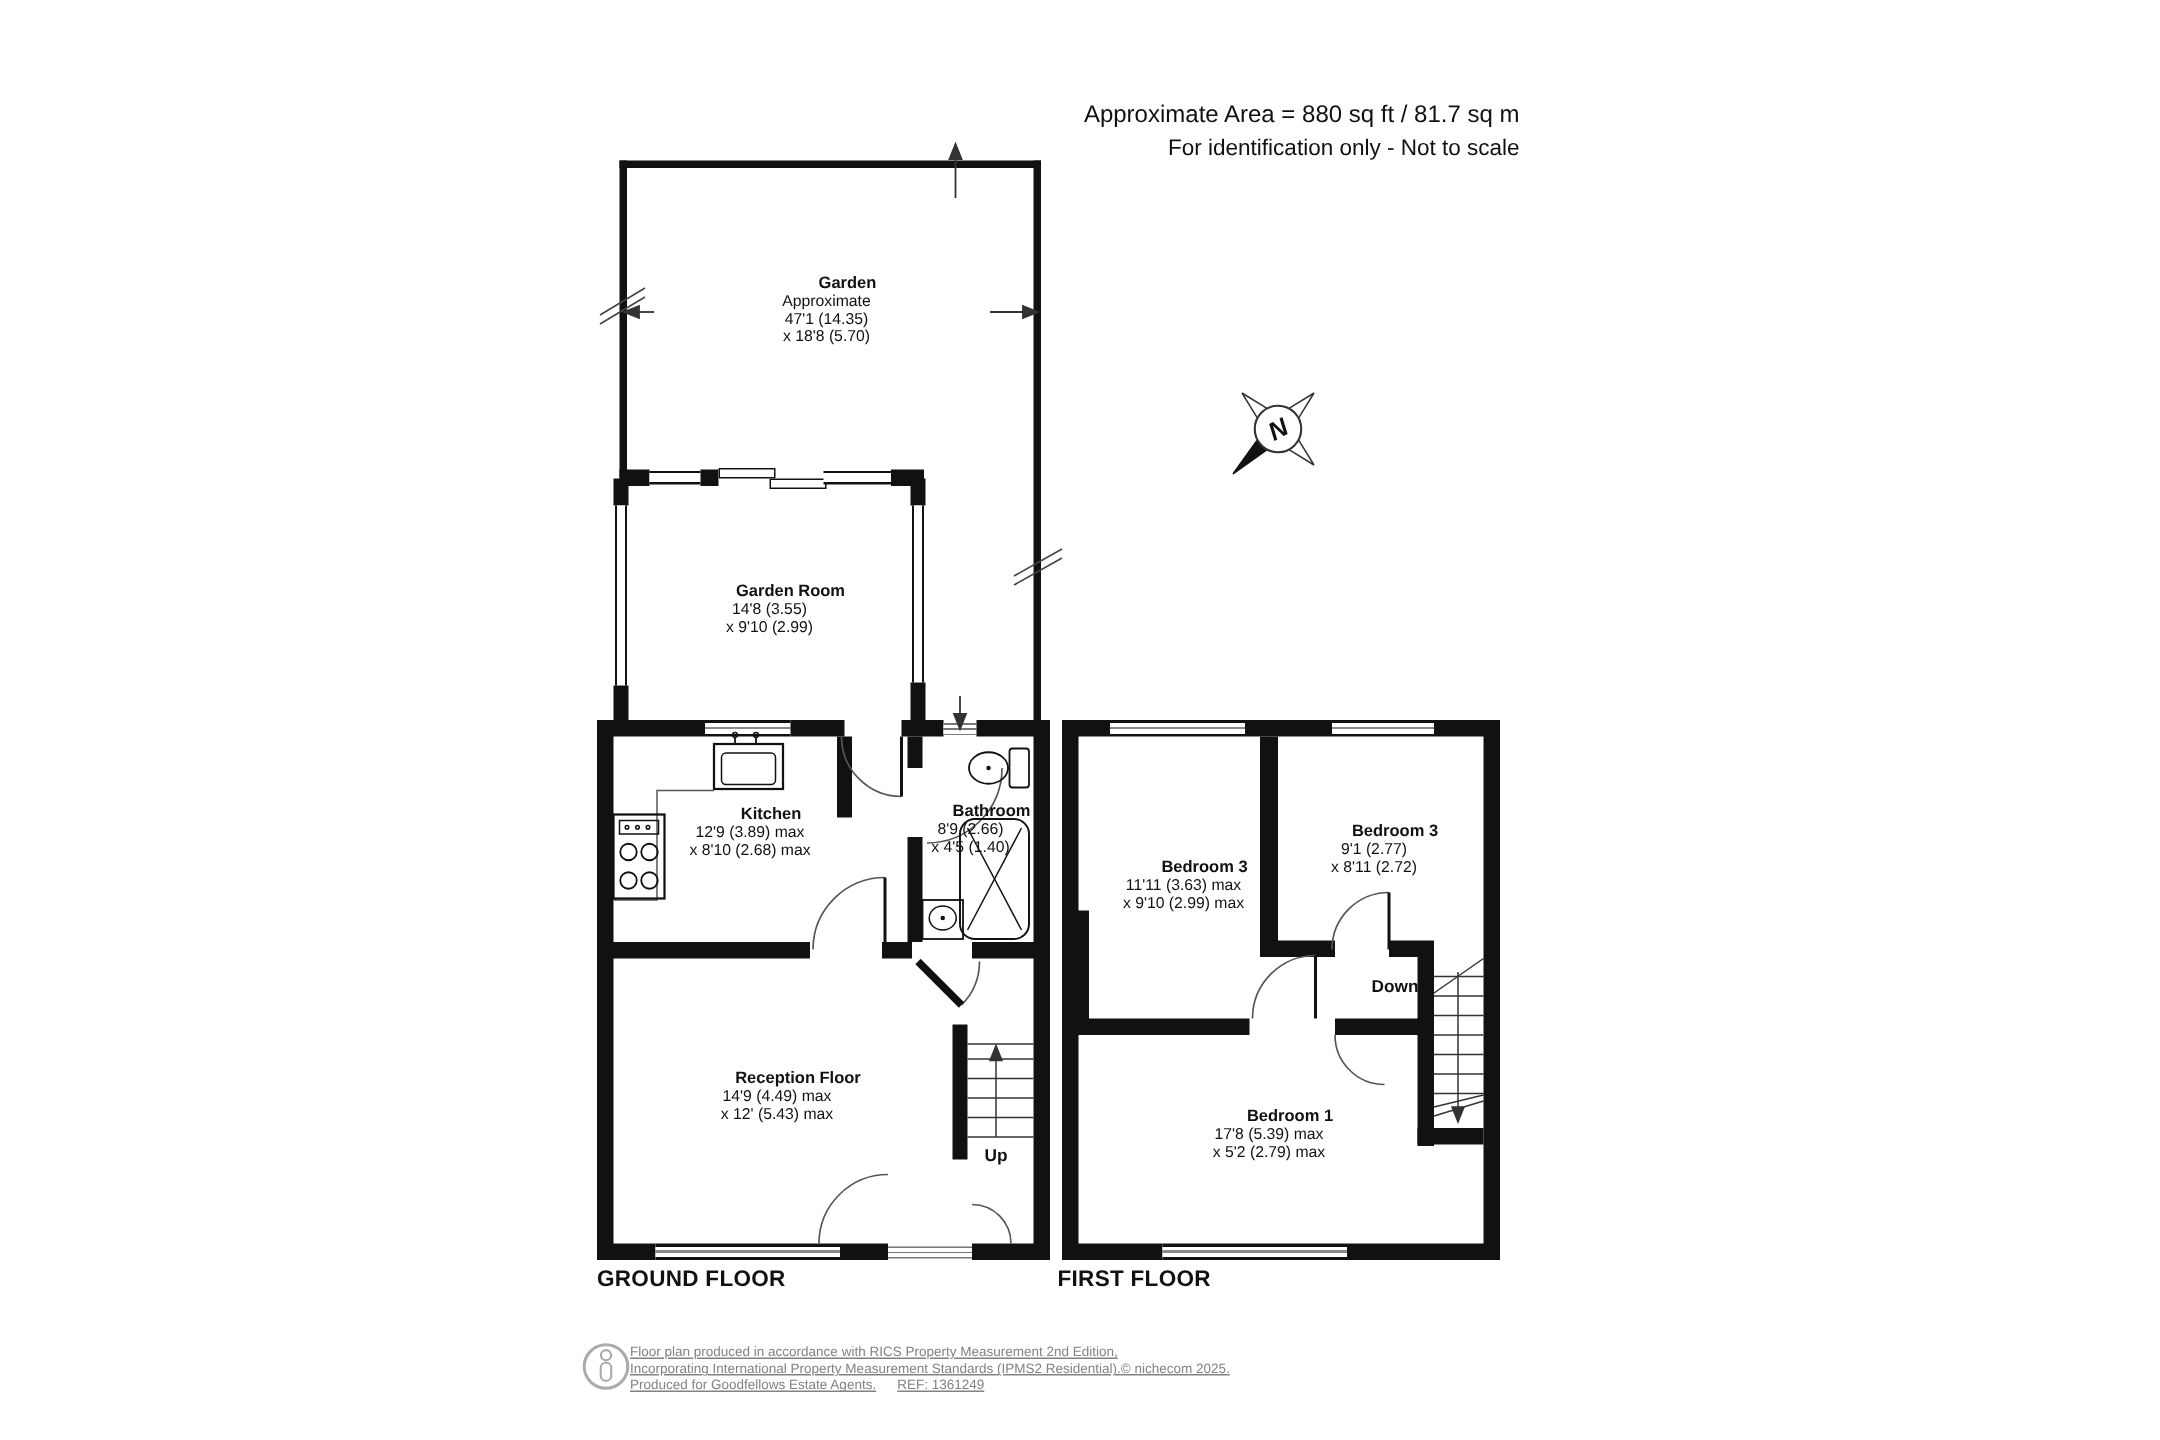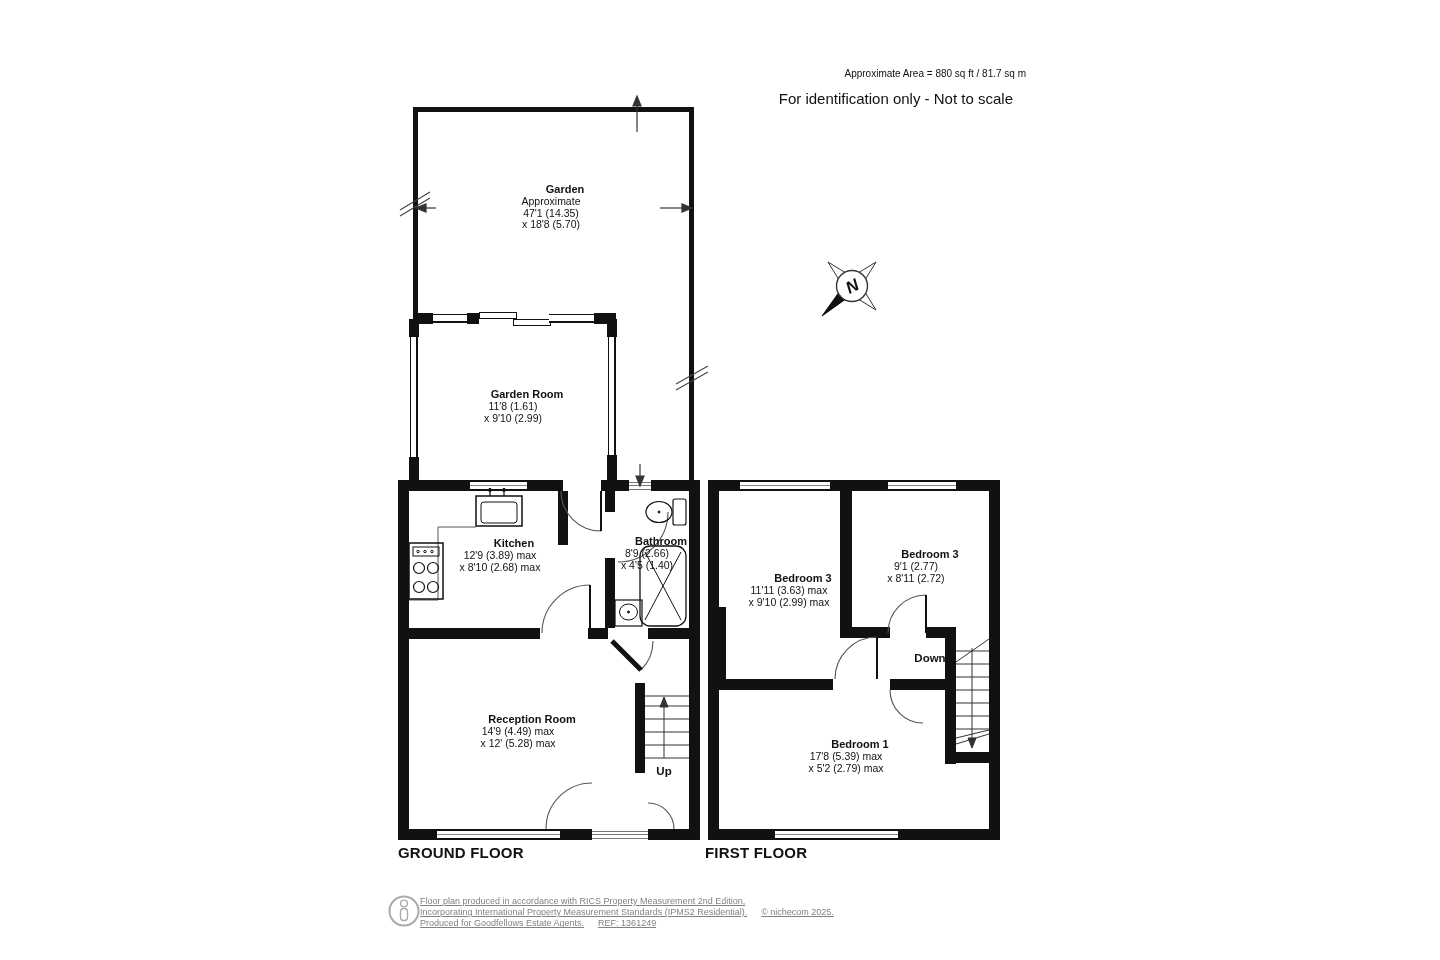--- a/index.html
+++ b/index.html
@@ -9,24 +9,24 @@
   .winH{position:absolute;background:linear-gradient(to bottom,#111 0 2px,#fff 2px calc(50% - 1px),#8a8a8a calc(50% - 1px) calc(50% + 0.5px),#fff calc(50% + 0.5px) calc(100% - 2px),#111 calc(100% - 2px) 100%);}
   .winH2{position:absolute;background:linear-gradient(to bottom,#111 0 1.5px,#fff 1.5px calc(100% - 1.5px),#111 calc(100% - 1.5px) 100%);}
   .winV2{position:absolute;background:linear-gradient(to right,#111 0 1.5px,#fff 1.5px calc(100% - 1.5px),#111 calc(100% - 1.5px) 100%);}
   .thresH{position:absolute;background:linear-gradient(to bottom,#777 0 1px,#fff 1px calc(50% - .5px),#777 calc(50% - .5px) calc(50% + .5px),#fff calc(50% + .5px) calc(100% - 1px),#777 calc(100% - 1px) 100%);}
   .slider{position:absolute;background:#fff;border:1.2px solid #111;}
   .rl{position:absolute;transform:translateX(-50%);text-align:center;font-size:10.5px;line-height:11.8px;color:#111;white-space:nowrap;}
   .rl b{font-size:11px;padding-left:28px;}
   .stairtxt{position:absolute;transform:translateX(-50%);font-weight:bold;font-size:11.5px;white-space:nowrap;}
   .floorlbl{position:absolute;font-weight:bold;font-size:15px;letter-spacing:.2px;}
   .hdr-title{position:absolute;right:427px;top:36px;font-weight:bold;font-size:22.5px;white-space:nowrap;}
-  .hdr-area{position:absolute;right:414px;top:68px;font-size:10px;white-space:nowrap;text-align:right;}
+  .hdr-area{position:absolute;right:427px;top:68px;font-size:16px;white-space:nowrap;text-align:right;}
   .hdr-disc{position:absolute;right:427px;top:90px;font-size:15px;white-space:nowrap;}
   .ftr{position:absolute;left:420px;top:896px;font-size:9px;line-height:11.2px;color:#828282;white-space:nowrap;text-decoration:underline;}
-  .ftr .cpy{margin-left:14px;}
+  .ftr .cpy{}
   .ftr .ref{margin-left:14px;}
   svg{position:absolute;left:0;top:0;}
 </style>
 </head>
 <body>
 
 <div id="stage">
 
   <div class="hdr-area">Approximate Area = 880 sq ft / 81.7 sq m</div>
   <div class="hdr-disc">For identification only - Not to scale</div>
@@ -217,37 +217,37 @@
   </svg>
 
   <div class="rl" style="left:551px;top:184px">
     <b>Garden</b>
     <div>Approximate</div>
     <div>47'1 (14.35)</div>
     <div>x 18'8 (5.70)</div>
   </div>
   <div class="rl" style="left:513px;top:389px">
     <b>Garden Room</b>
-    <div>11'8 (1.61)</div>
+    <div>14'8 (3.55)</div>
     <div>x 9'10 (2.99)</div>
   </div>
   <div class="rl" style="left:500px;top:538px">
     <b>Kitchen</b>
     <div>12'9 (3.89) max</div>
     <div>x 8'10 (2.68) max</div>
   </div>
   <div class="rl" style="left:647px;top:536px">
     <b>Bathroom</b>
     <div>8'9 (2.66)</div>
     <div>x 4'5 (1.40)</div>
   </div>
   <div class="rl" style="left:518px;top:714px">
-    <b>Reception Room</b>
+    <b>Reception Floor</b>
     <div>14'9 (4.49) max</div>
-    <div>x 12' (5.28) max</div>
+    <div>x 12' (5.43) max</div>
   </div>
   <div class="rl" style="left:789px;top:573px">
     <b>Bedroom 3</b>
     <div>11'11 (3.63) max</div>
     <div>x 9'10 (2.99) max</div>
   </div>
   <div class="rl" style="left:916px;top:549px">
     <b>Bedroom 3</b>
     <div>9'1 (2.77)</div>
     <div>x 8'11 (2.72)</div>

